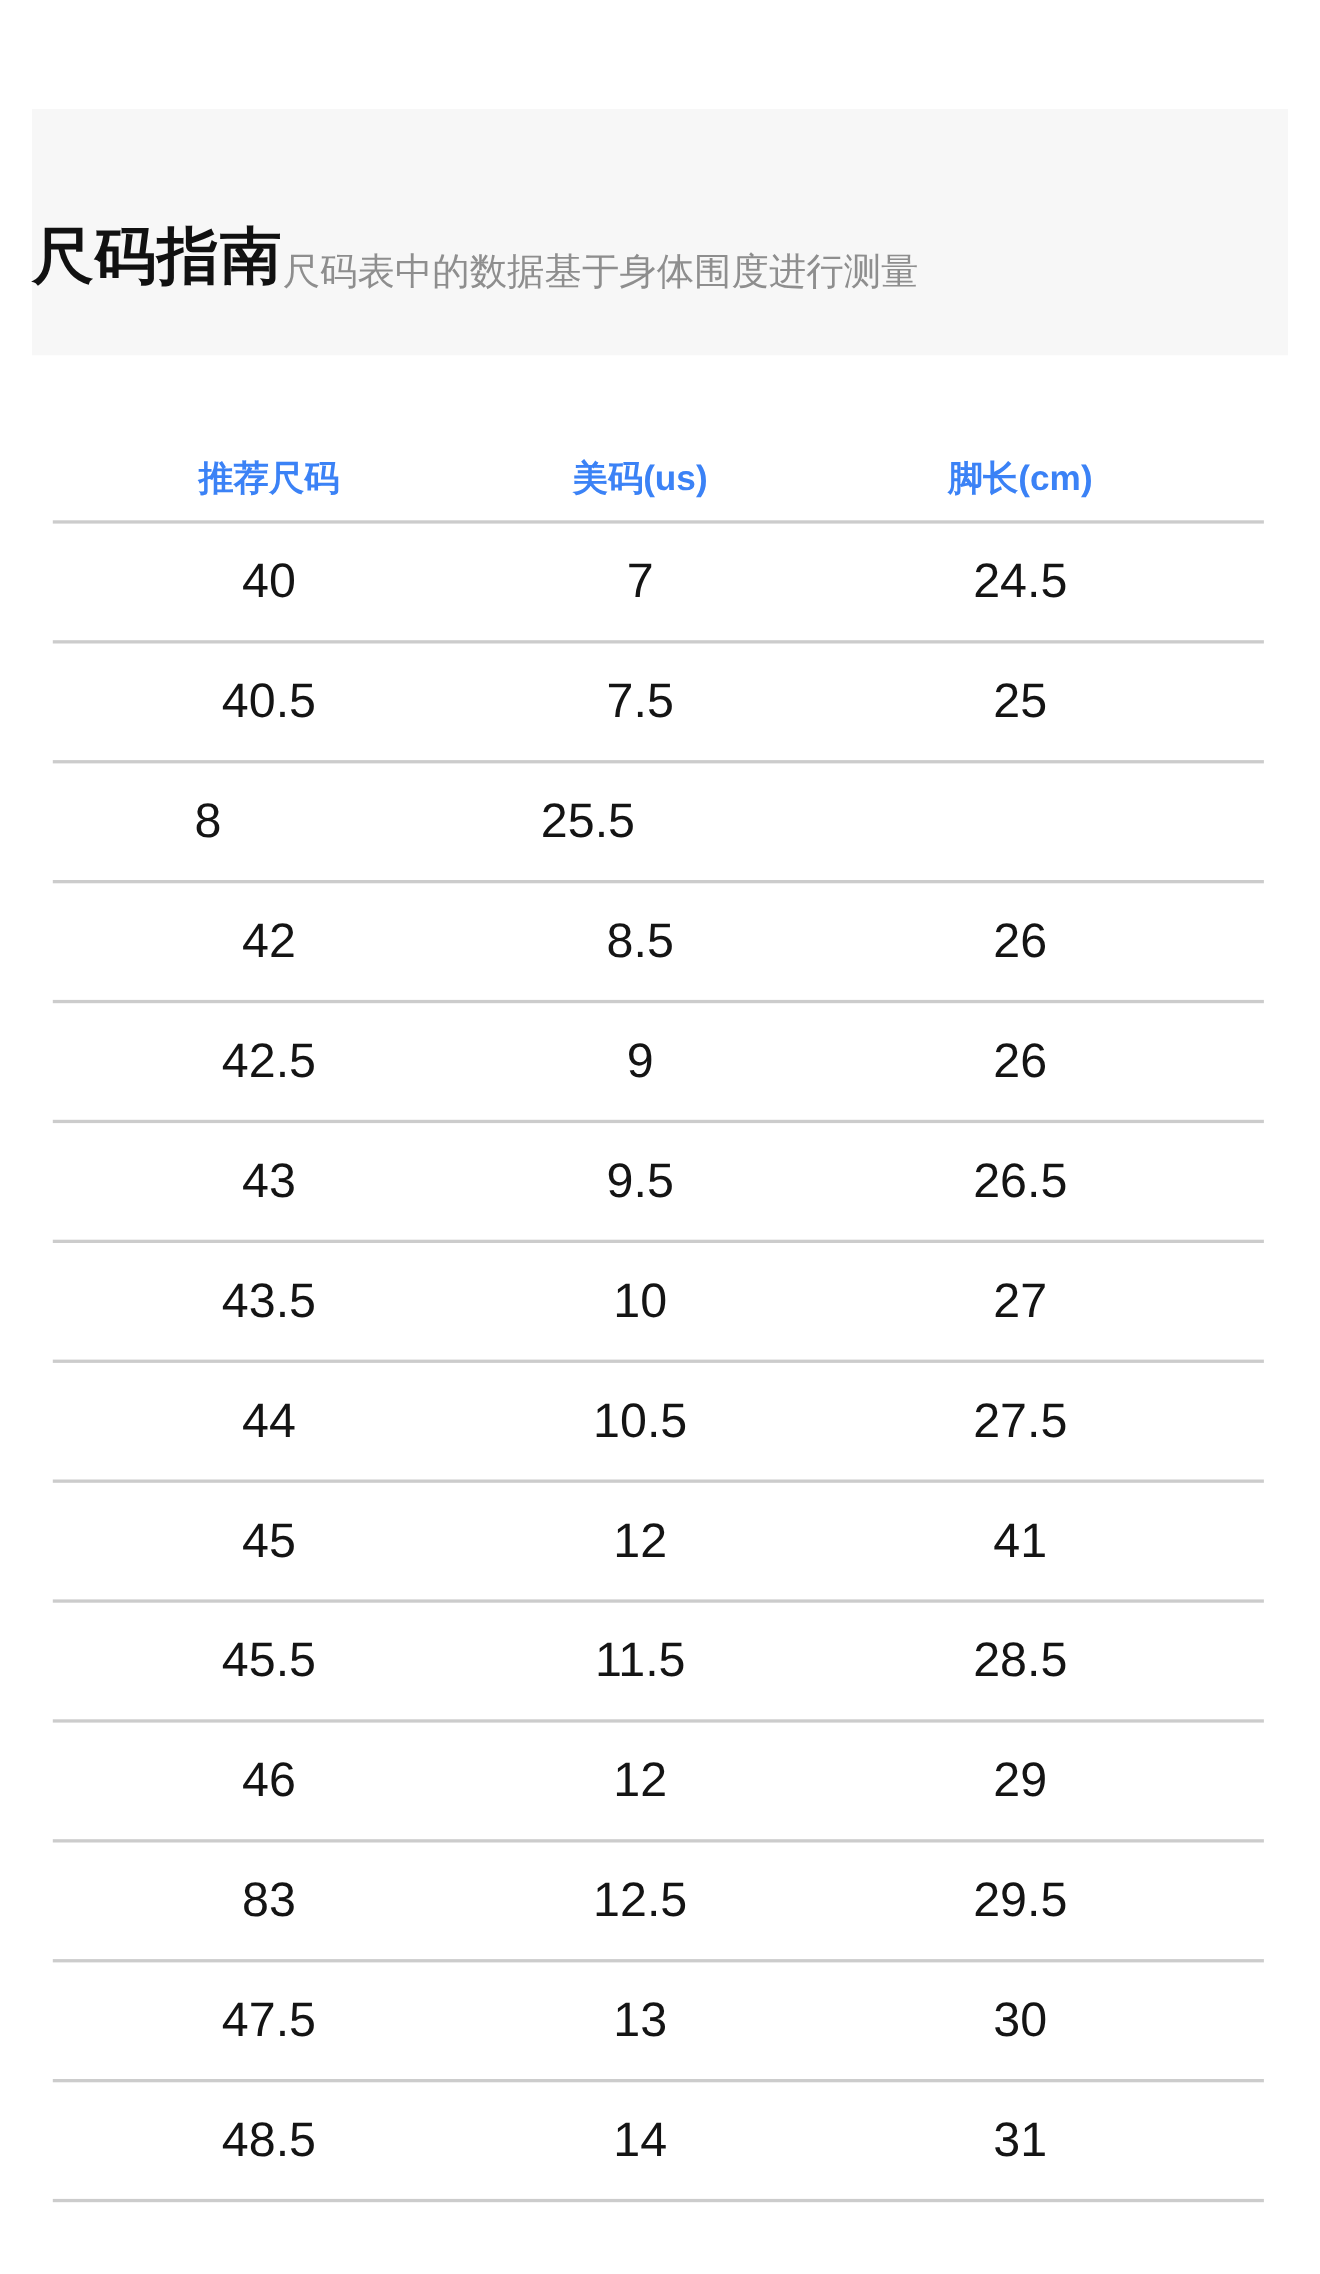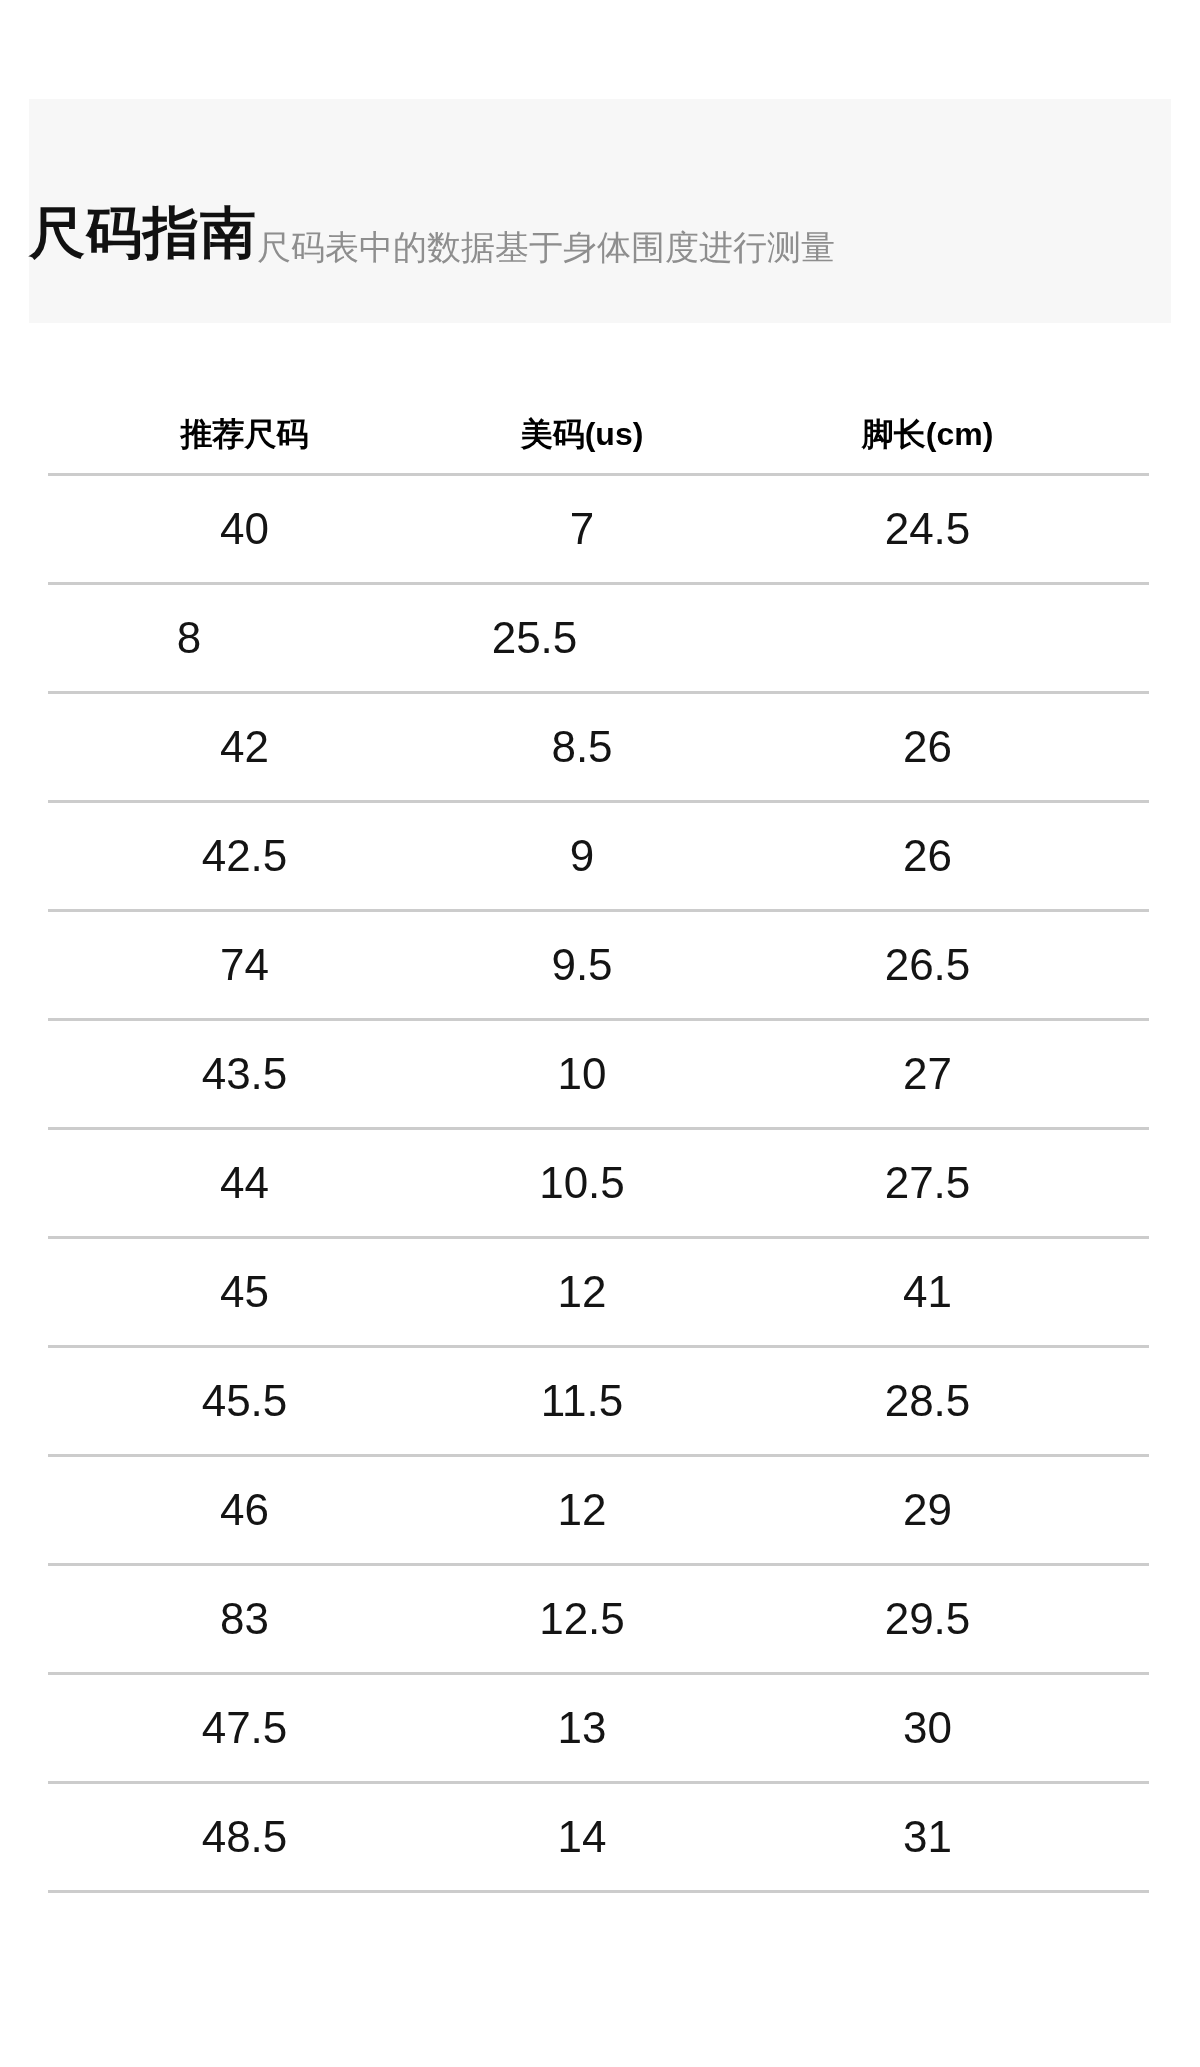--- a/index.html
+++ b/index.html
@@ -28,21 +28,21 @@
   }
   .row{
     display:flex;align-items:center;
     box-sizing:border-box;height:109px;
     padding-right:17px;
     border-bottom:3px solid #cccccc;
     font-size:44px;font-weight:400;color:#141414;
   }
   .row.head{
     height:80px;
-    font-size:32px;font-weight:700;color:#000000;
+    font-size:32px;font-weight:700;color:#3b82f6;
   }
   .cell{display:block;text-align:center;}
   .c1{width:393px;}
   .c2{width:282px;}
   .c3{width:409px;}
 </style>
 </head>
 <body>
 
 <section class="hero">
@@ -56,35 +56,40 @@
     <span class="cell c2">美码(us)</span>
     <span class="cell c3">脚长(cm)</span>
   </div>
   <div>
       <div class="row">
         <span class="cell c1">40</span>
         <span class="cell c2">7</span>
         <span class="cell c3">24.5</span>
       </div>
       <div class="row">
+        <span class="cell c1">40.5</span>
+        <span class="cell c2">7.5</span>
+        <span class="cell c3">25</span>
+      </div>
+      <div class="row">
         <span class="cell c2">8</span>
         <span class="cell c3">25.5</span>
       </div>
       <div class="row">
         <span class="cell c1">42</span>
         <span class="cell c2">8.5</span>
         <span class="cell c3">26</span>
       </div>
       <div class="row">
         <span class="cell c1">42.5</span>
         <span class="cell c2">9</span>
         <span class="cell c3">26</span>
       </div>
       <div class="row">
-        <span class="cell c1">74</span>
+        <span class="cell c1">43</span>
         <span class="cell c2">9.5</span>
         <span class="cell c3">26.5</span>
       </div>
       <div class="row">
         <span class="cell c1">43.5</span>
         <span class="cell c2">10</span>
         <span class="cell c3">27</span>
       </div>
       <div class="row">
         <span class="cell c1">44</span>

